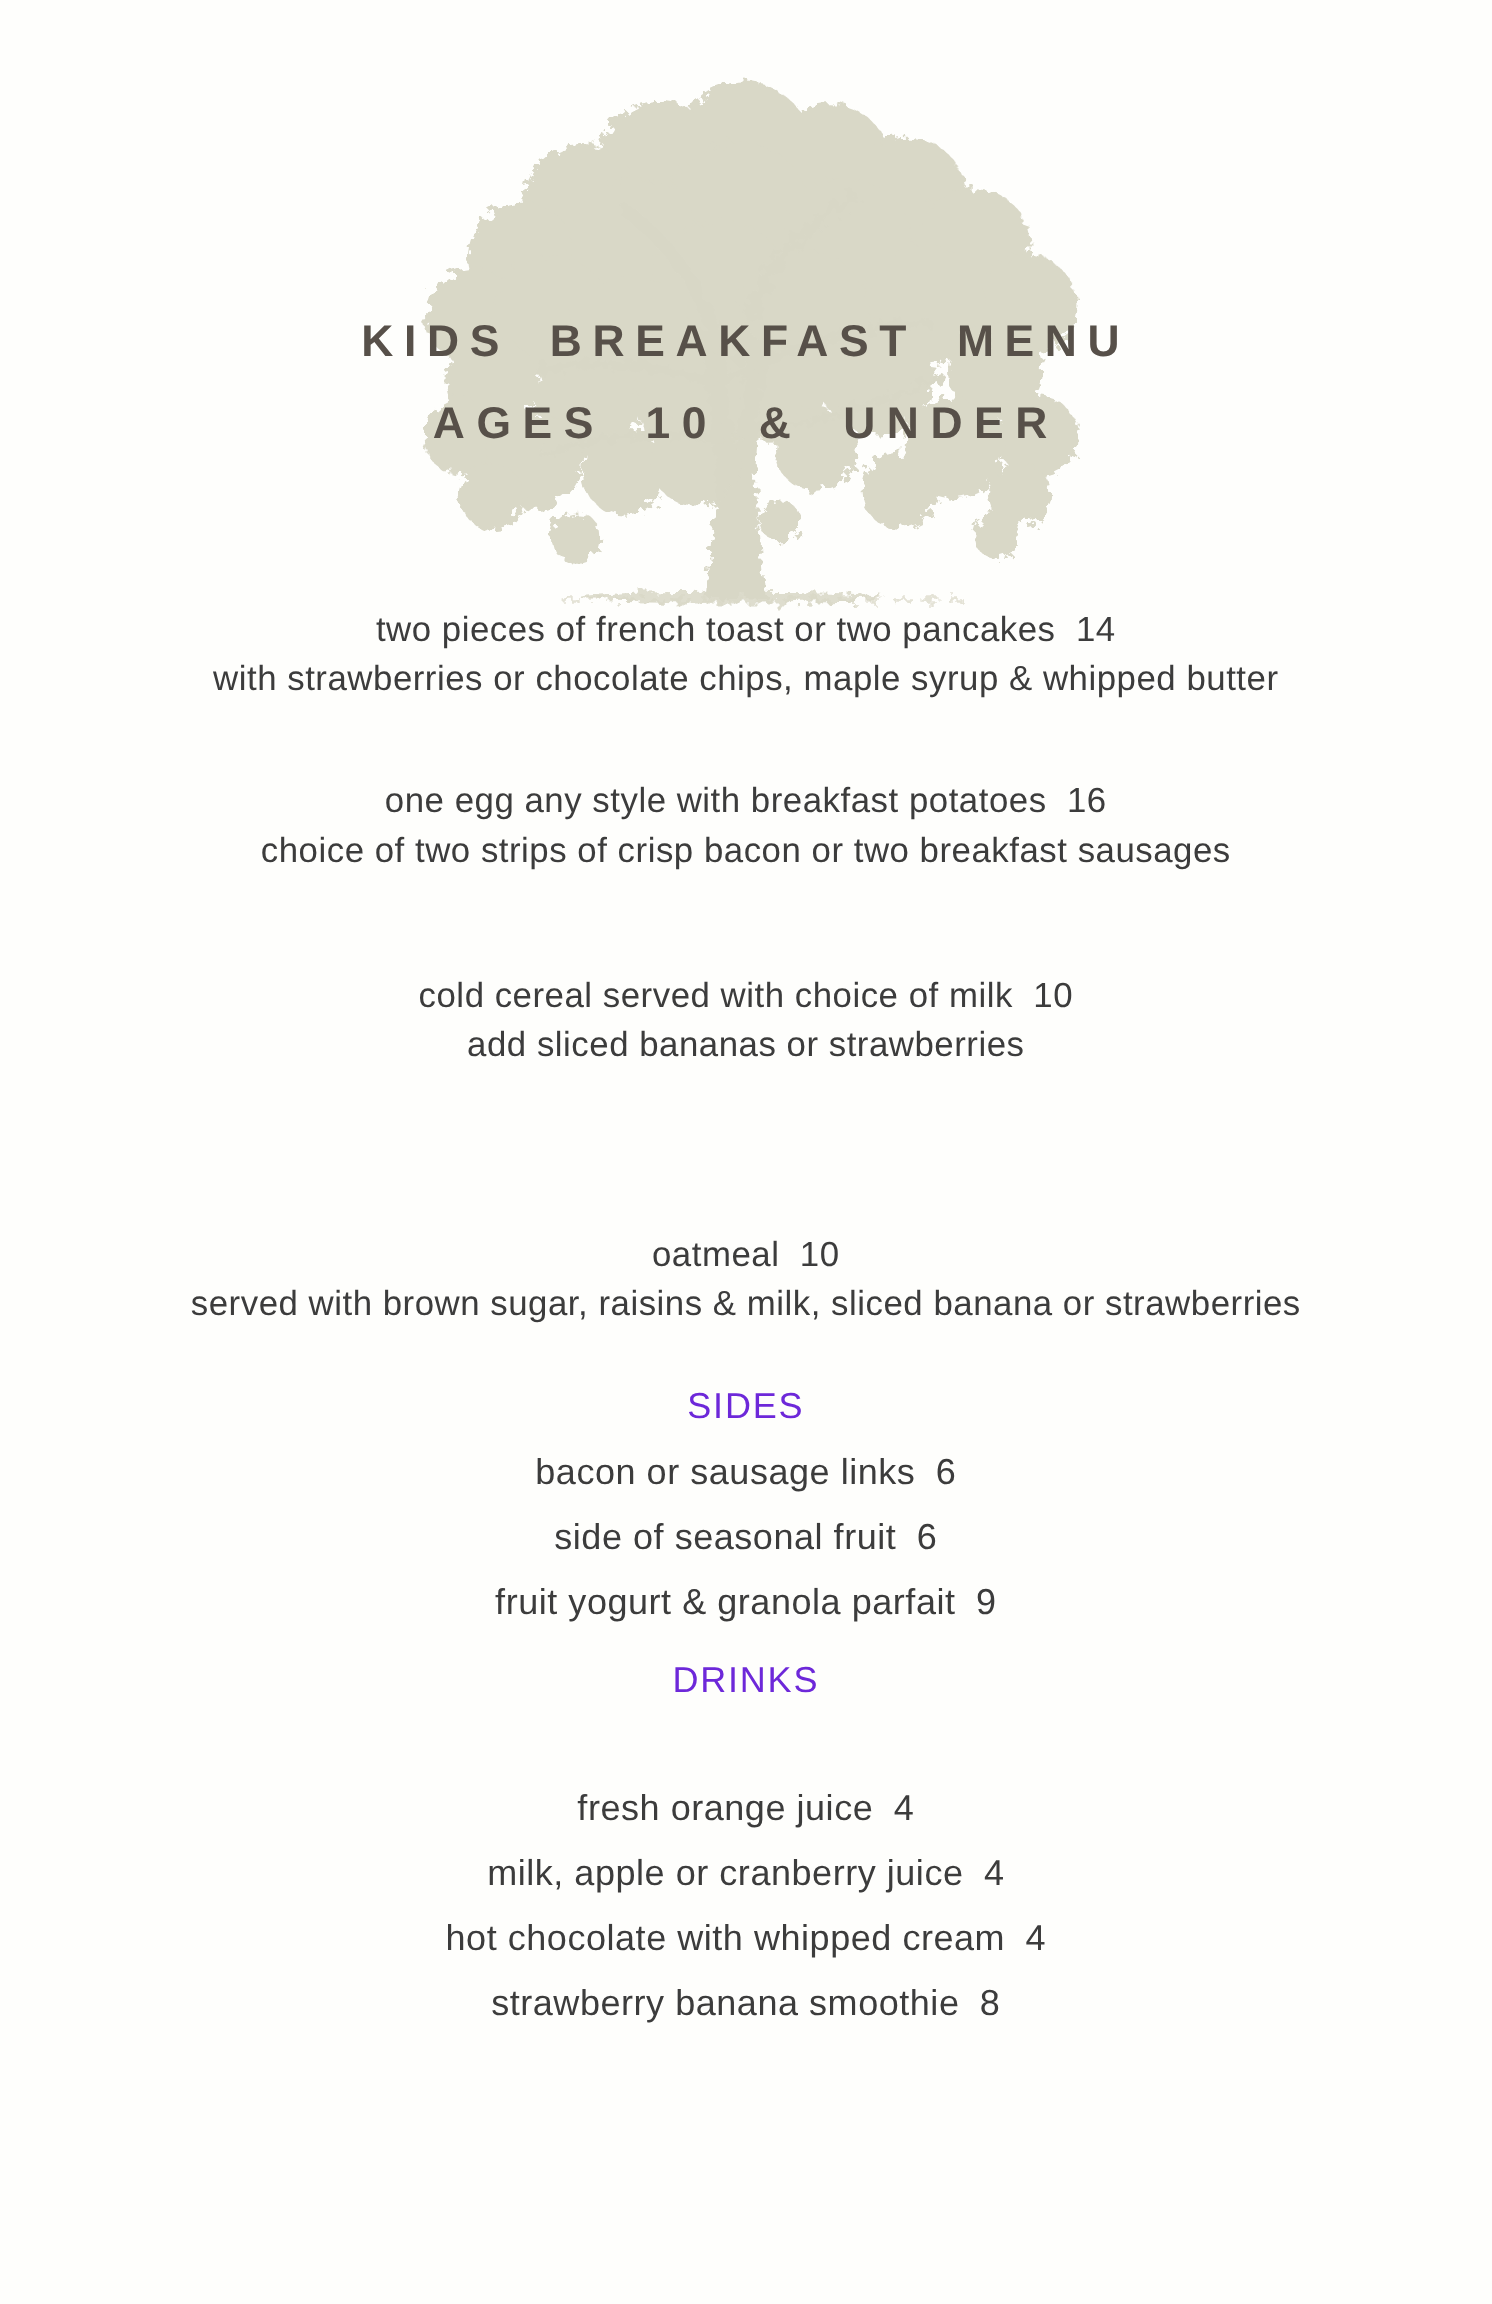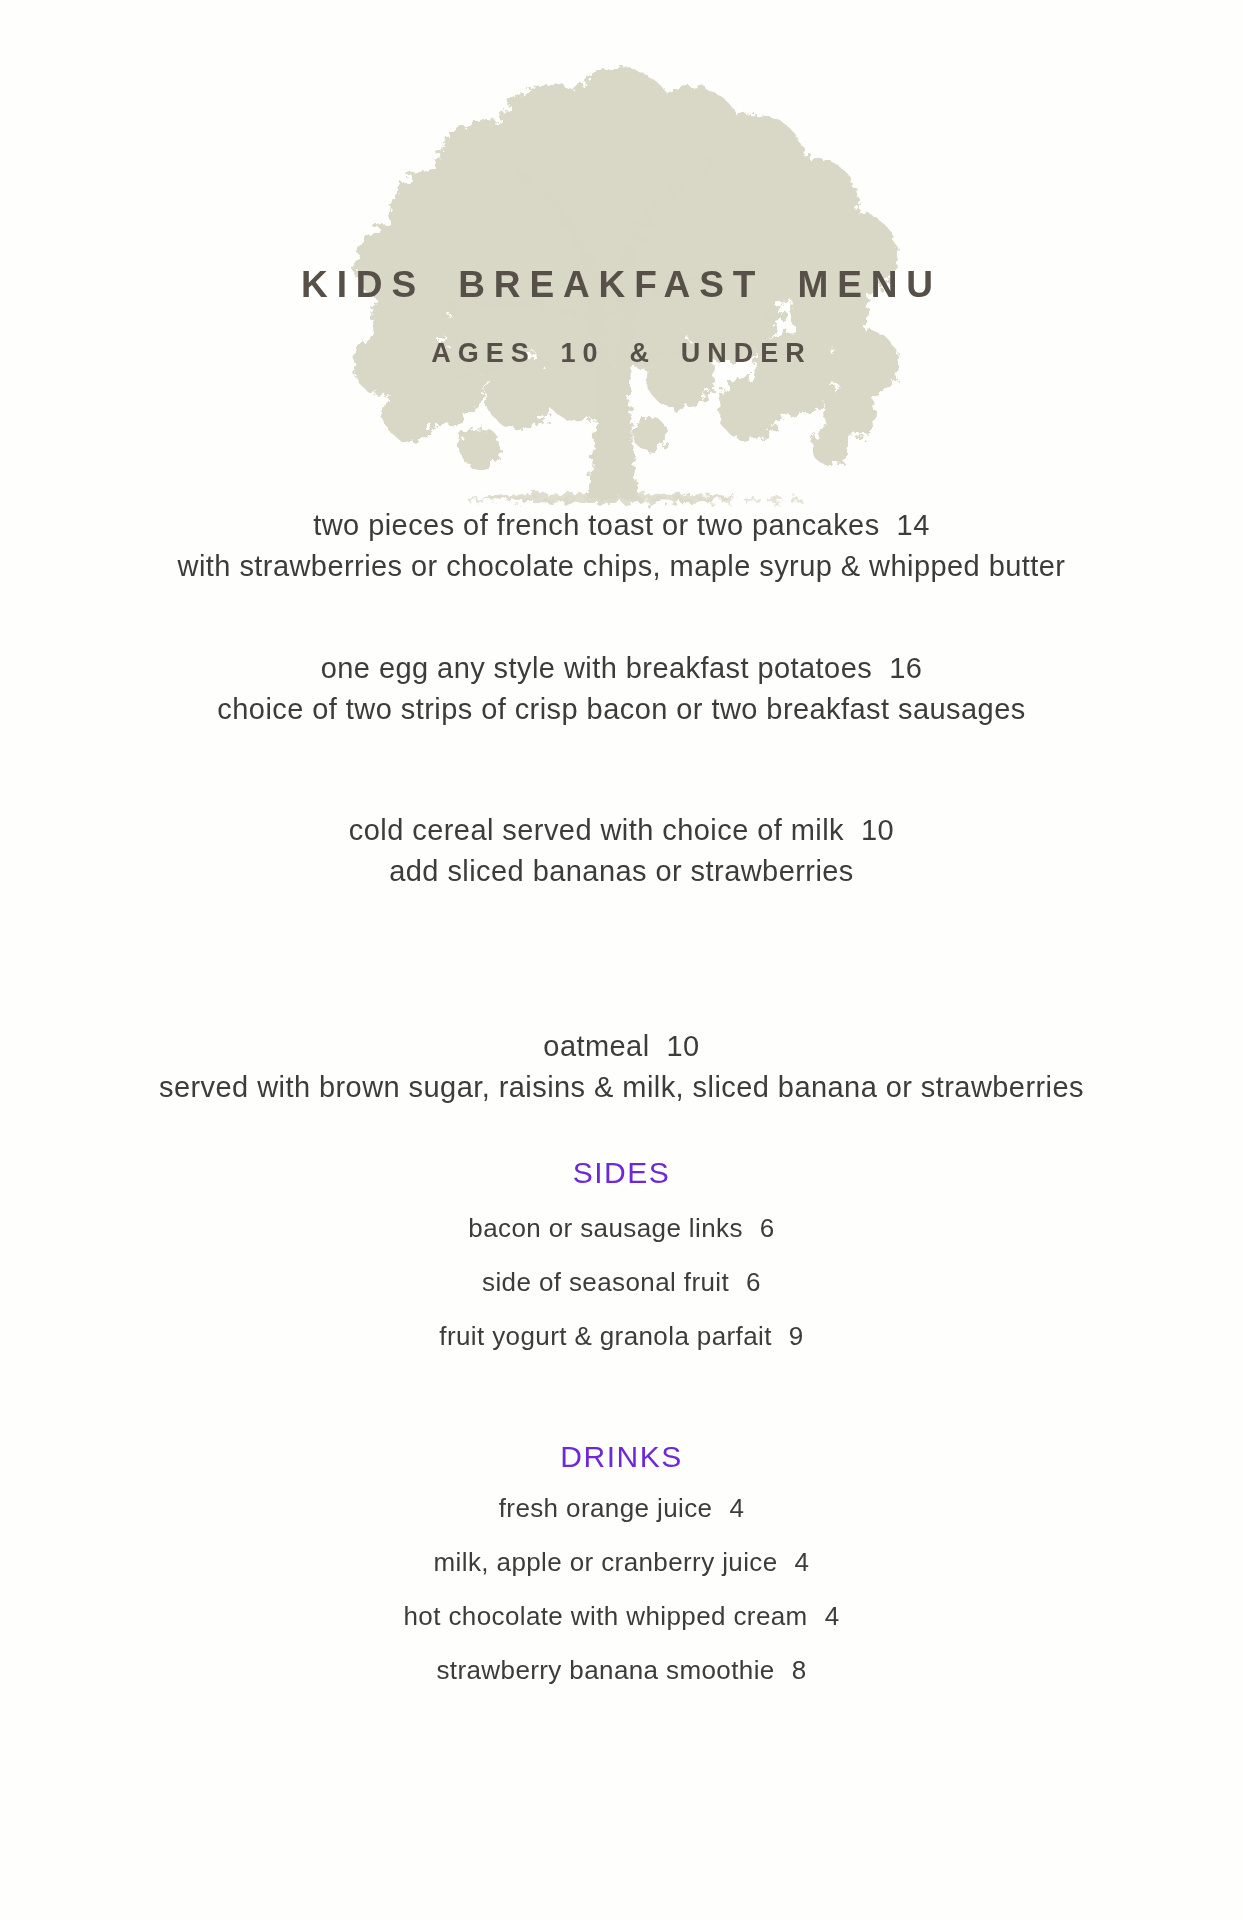--- a/index.html
+++ b/index.html
@@ -38,21 +38,21 @@
   }
   .title-1 {
     top: 265px;
     font-size: 37px;
     line-height: 40px;
     letter-spacing: 0.24em;
     word-spacing: 0.38em;
   }
   .title-2 {
     top: 333px;
-    font-size: 27px;
+    font-size: 37px;
     line-height: 40px;
     letter-spacing: 0.26em;
     word-spacing: 0.38em;
   }
   
   .featured-item {
     position: absolute;
     left: 0;
     width: 100%;
     text-align: center;
@@ -73,30 +73,30 @@
     width: 100%;
     text-align: center;
     margin: 0;
     font-size: 30px;
     line-height: 41px;
     font-weight: 400;
     letter-spacing: 0.05em;
     color: #6d28d9;
   }
   .sh-sides  { top: 1152px; }
-  .sh-drinks { top: 1436px; }
+  .sh-drinks { top: 1380px; }
   .section-list {
     position: absolute;
     left: 0;
     width: 100%;
     text-align: center;
     margin: 0;
     padding: 0;
     list-style: none;
-    font-size: 26px;
+    font-size: 30px;
     line-height: 54px;
     letter-spacing: 0.015em;
   }
   .sl-sides  { top: 1201px; }
   .sl-drinks { top: 1481px; }
   .section-list li { white-space: nowrap; }
 </style>
 </head>
 <body>
 

